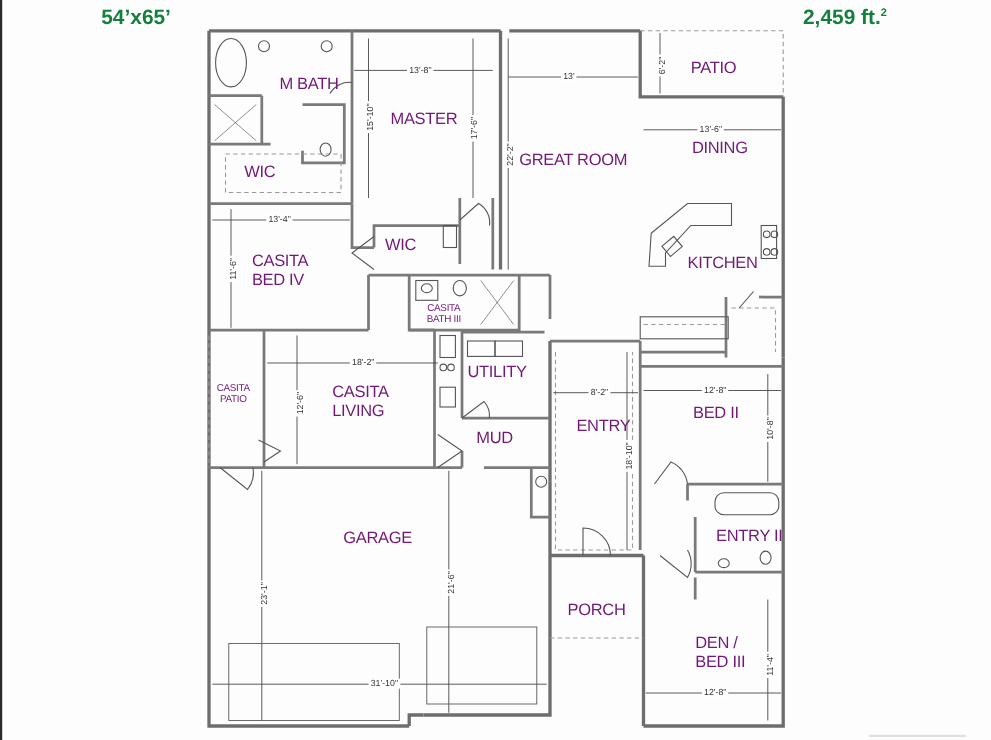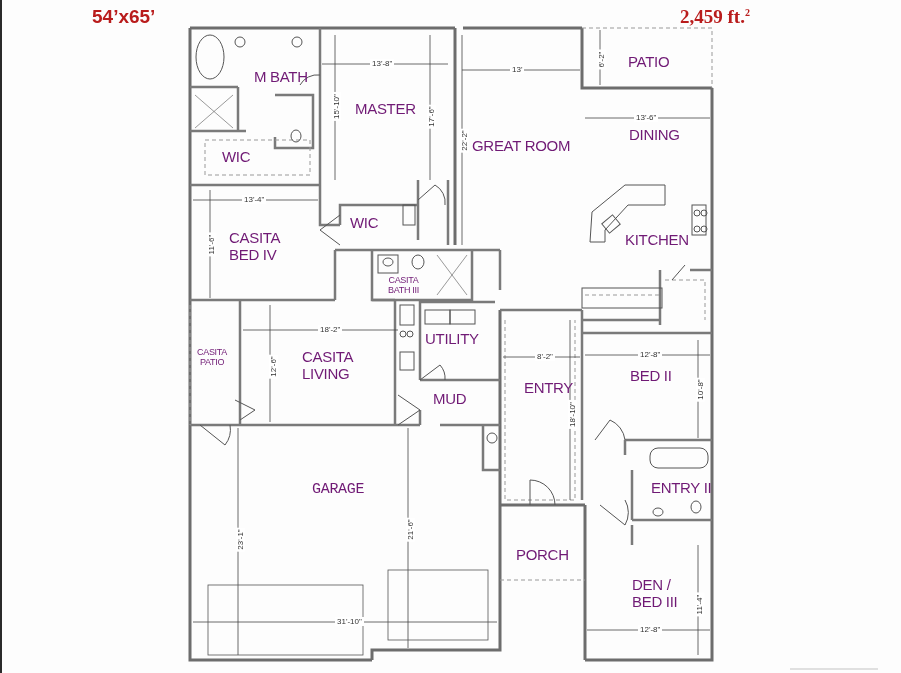--- a/index.html
+++ b/index.html
@@ -1,33 +1,33 @@
 <!DOCTYPE html>
 <html><head>
 <meta charset="utf-8">
 <style>
   html, body { margin:0; padding:0; }
   body { width:901px; height:673px; background:#fdfdfd; position:relative; overflow:hidden; font-family:"Liberation Sans", sans-serif; }
   .edge { position:absolute; left:0; top:0; width:2px; height:673px; background:#2b2b2b; }
-  .hdr { position:absolute; top:6px; font-weight:bold; font-size:19px; color:#b91c1c; font-family:"Liberation Sans", sans-serif; }
+  .hdr { position:absolute; top:6px; font-weight:bold; font-size:19px; color:#15803d; font-family:"Liberation Sans", sans-serif; }
   .hdr sup { font-size:10px; }
   .plan { position:absolute; left:0; top:0; width:901px; height:673px; }
   .lbl { position:absolute; color:#701a75; font-size:15px; letter-spacing:-0.3px; text-align:center; line-height:17px; font-family:"Liberation Sans", sans-serif; white-space:nowrap; }
   .sm { font-size:9px; line-height:10px; }
   .dim { position:absolute; font-size:8px; color:#333; background:#fff; padding:0 2px; font-family:"Liberation Sans", sans-serif; white-space:nowrap; }
   .dim.v { transform:rotate(-90deg); transform-origin:center; }
   .foot { position:absolute; left:790px; top:668px; width:88px; height:2px; background:#e0e0e0; }
 </style>
 </head>
 <body>
 
 <div class="edge"></div>
 
 <div class="hdr" style="left:92px;">54’x65’</div>
-<div class="hdr" style="left:680px;font-family:Liberation Serif, serif;"><span>2,459 ft.</span><sup>2</sup></div>
+<div class="hdr" style="left:730px;"><span>2,459 ft.</span><sup>2</sup></div>
 
 <svg class="plan" viewBox="0 0 901 673" xmlns="http://www.w3.org/2000/svg">
   <g fill="none" stroke="#6d6d6d" stroke-width="3">
 
     <path d="M190 28 H455"></path>
     <path d="M455 28 V245"></path>
     <path d="M190 28 V660 H372"></path>
     <path d="M372 660 V650 H385 V650"></path>
     <path d="M385 650 H500 V438"></path>
     <path d="M500 310 V438"></path>
@@ -184,21 +184,21 @@
   </div>
 <div class="lbl" style="left:302px;top:348px;text-align:left;">
     <div>CASITA</div>
     <div>LIVING</div>
   </div>
 <div class="lbl" style="left:425px;top:330px;">UTILITY</div>
 <div class="lbl" style="left:433px;top:390px;">MUD</div>
 <div class="lbl" style="left:524px;top:379px;">ENTRY</div>
 <div class="lbl" style="left:630px;top:367px;text-align:center;">BED II</div>
 <div class="lbl" style="left:651px;top:479px;">ENTRY II</div>
-<div class="lbl" style="left:312px;top:481px;font-family:Liberation Mono, monospace;">GARAGE</div>
+<div class="lbl" style="left:312px;top:481px;">GARAGE</div>
 <div class="lbl" style="left:516px;top:546px;">PORCH</div>
 <div class="lbl" style="left:632px;top:576px;text-align:left;">
     <div>DEN /</div>
     <div>BED III</div>
   </div>
 
 <div class="dim" style="left:370px;top:59px;">13'-8"</div>
 <div class="dim v" style="left:322px;top:102px;">15'-10"</div>
 <div class="dim v" style="left:419px;top:112px;">17'-6"</div>
 <div class="dim" style="left:510px;top:65px;">13'</div>

